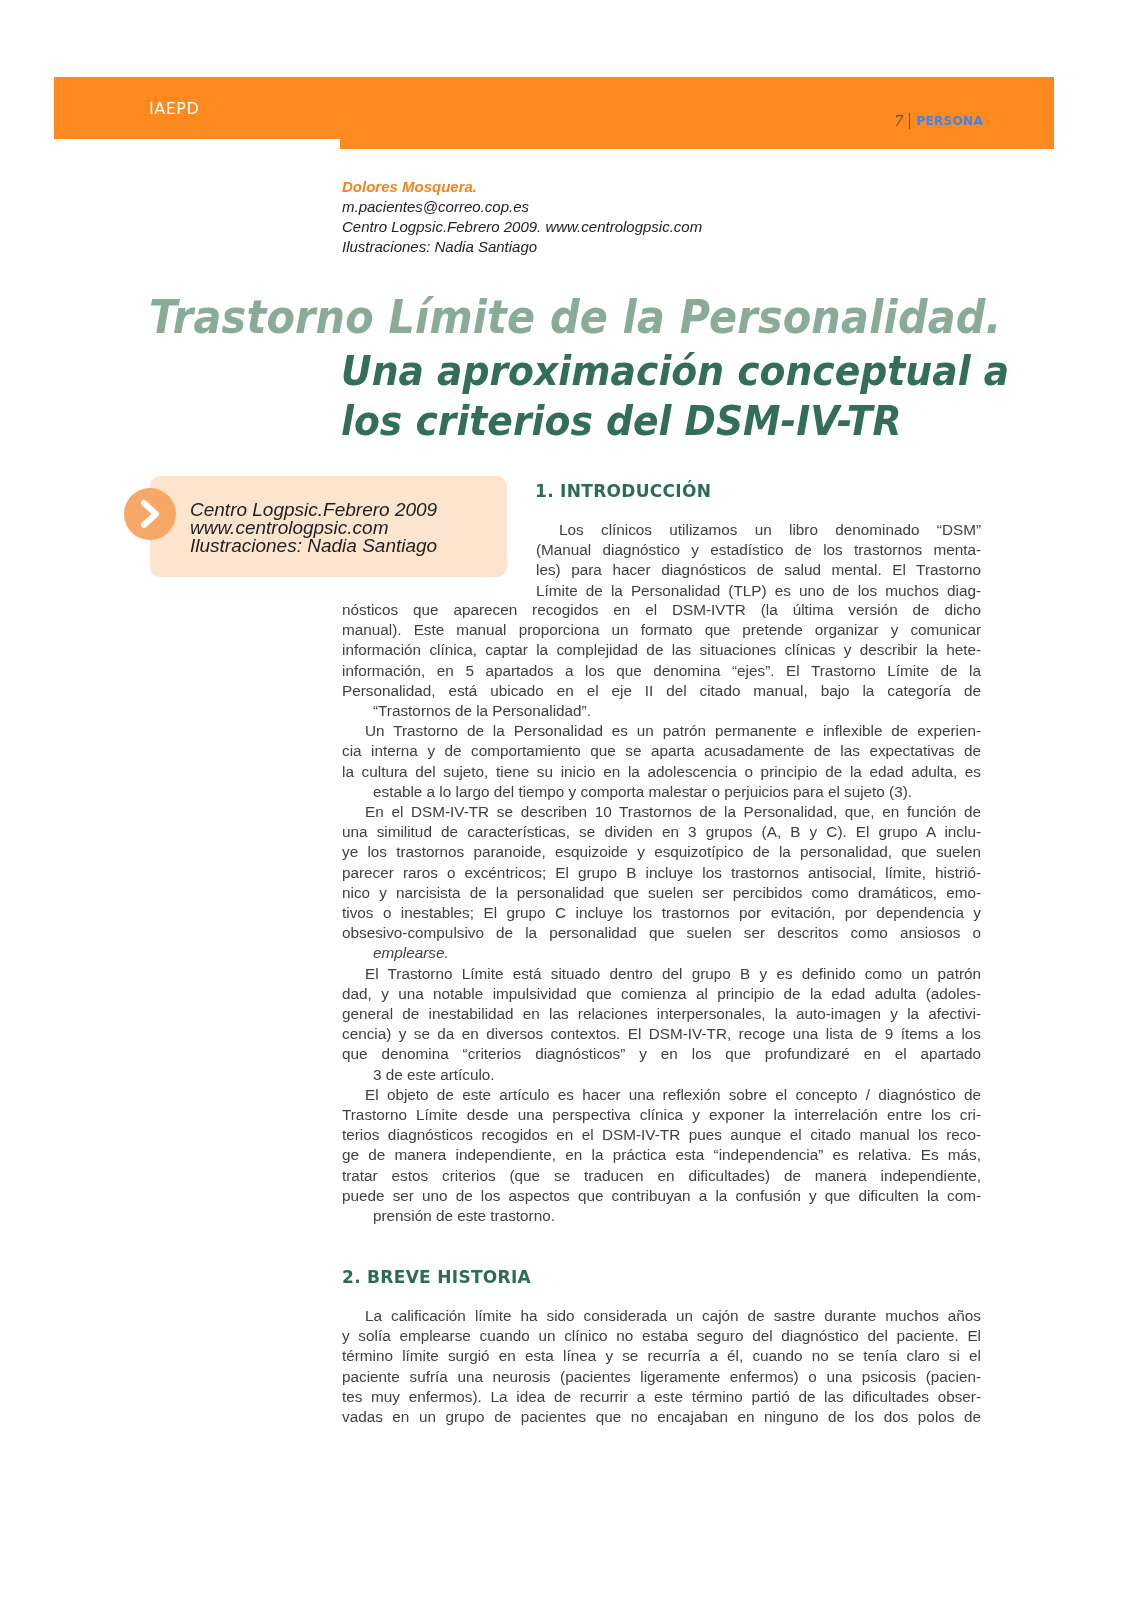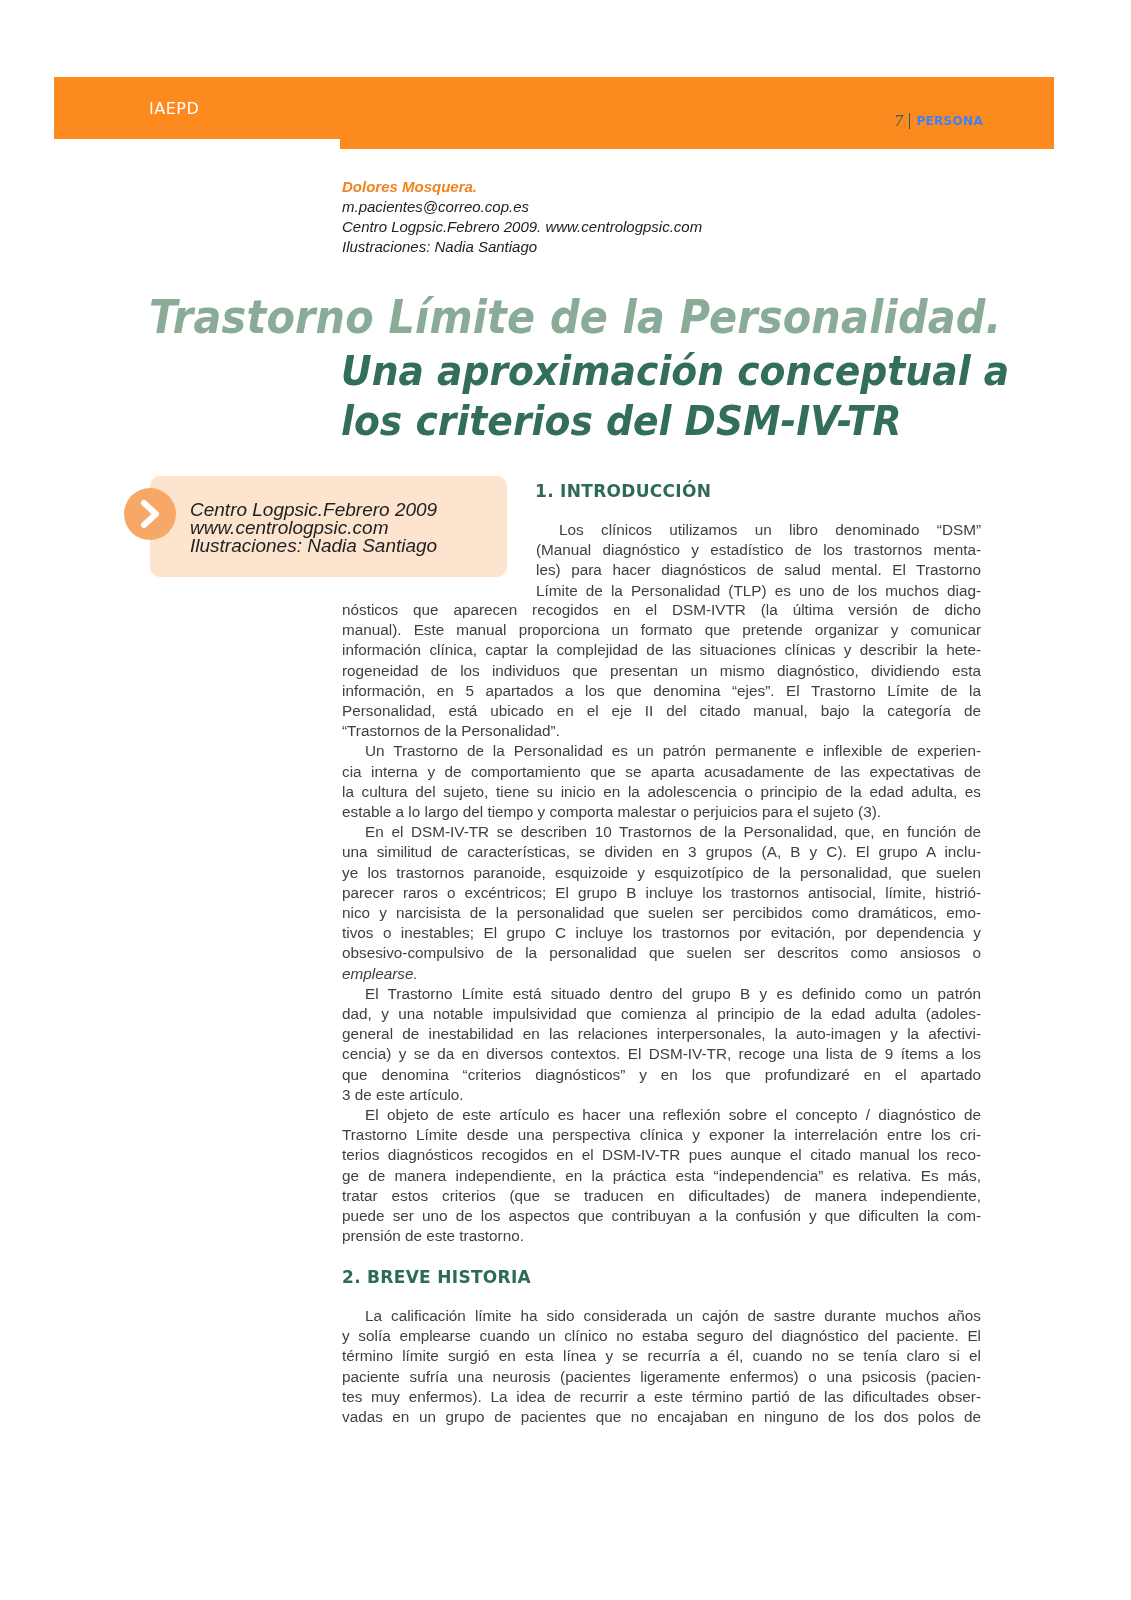--- a/index.html
+++ b/index.html
@@ -38,21 +38,21 @@
   
   .h-sec { position: absolute; font-size: 17px; font-weight: bold; color: #2e6b55; letter-spacing: 0.3px; font-family: "DejaVu Sans", sans-serif; }
 
   
   .txt { position: absolute; font-size: 15.3px; line-height: 20.2px; text-align: justify; color: #404040;
          font-family: "Liberation Sans", sans-serif; }
   .intro-top { left: 536px; top: 520px; width: 445px; }
   .intro-main { left: 342px; top: 600px; width: 639px; }
   .hist { left: 342px; top: 1306px; width: 639px; }
   .jline { display: block; text-align: justify; text-align-last: justify; }
-  .nline { display: block; }
+  .nline { display: block; margin-left: 31px; }
   .indent { padding-left: 23px; }
 </style>
 </head>
 <body>
 
 <div class="band-left"></div>
 <div class="band-right"></div>
 <div class="hdr-left">IAEPD</div>
 <div class="hdr-right">
   <span class="hdr-page">7</span>
@@ -91,21 +91,20 @@
   <span class="jline indent">Los clínicos utilizamos un libro denominado “DSM”</span>
   <span class="jline">(Manual diagnóstico y estadístico de los trastornos menta-</span>
   <span class="jline">les) para hacer diagnósticos de salud mental. El Trastorno</span>
   <span class="jline">Límite de la Personalidad (TLP) es uno de los muchos diag-</span>
 </div>
 
 <div class="txt intro-main">
   <span class="jline">nósticos que aparecen recogidos en el DSM-IVTR (la última versión de dicho</span>
   <span class="jline">manual). Este manual proporciona un formato que pretende organizar y comunicar</span>
   <span class="jline">información clínica, captar la complejidad de las situaciones clínicas y describir la hete-</span>
-  <span class="jline">rogeneidad de los individuos que presentan un mismo diagnóstico, dividiendo esta</span>
   <span class="jline">información, en 5 apartados a los que denomina “ejes”. El Trastorno Límite de la</span>
   <span class="jline">Personalidad, está ubicado en el eje II del citado manual, bajo la categoría de</span>
   <span class="nline">“Trastornos de la Personalidad”.</span>
   <span class="jline indent">Un Trastorno de la Personalidad es un patrón permanente e inflexible de experien-</span>
   <span class="jline">cia interna y de comportamiento que se aparta acusadamente de las expectativas de</span>
   <span class="jline">la cultura del sujeto, tiene su inicio en la adolescencia o principio de la edad adulta, es</span>
   <span class="nline">estable a lo largo del tiempo y comporta malestar o perjuicios para el sujeto (3).</span>
   <span class="jline indent">En el DSM-IV-TR se describen 10 Trastornos de la Personalidad, que, en función de</span>
   <span class="jline">una similitud de características, se dividen en 3 grupos (A, B y C). El grupo A inclu-</span>
   <span class="jline">ye los trastornos paranoide, esquizoide y esquizotípico de la personalidad, que suelen</span>

